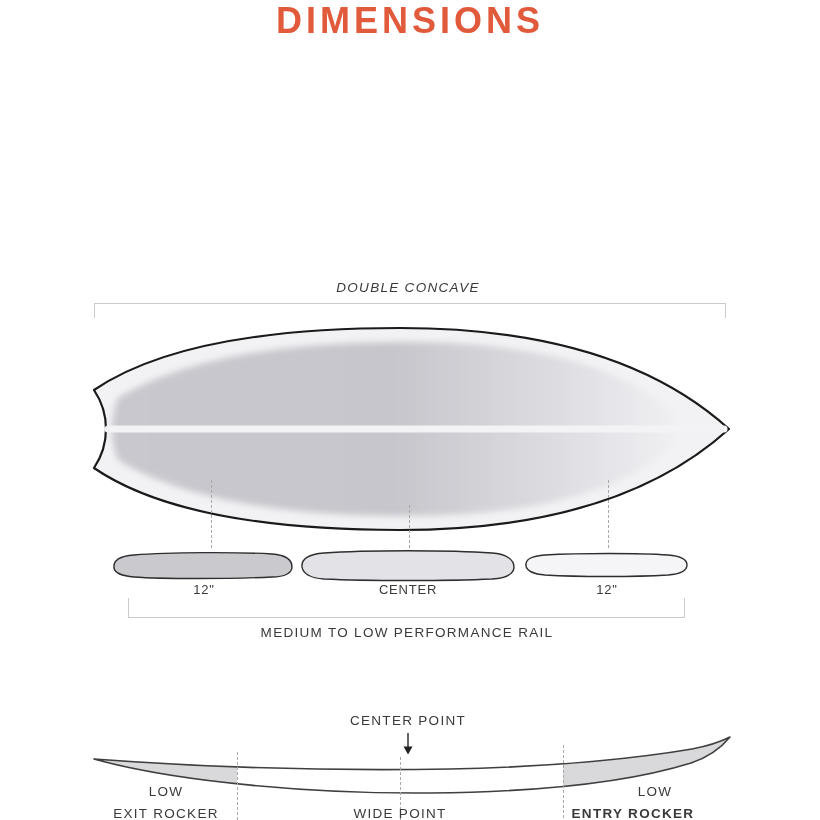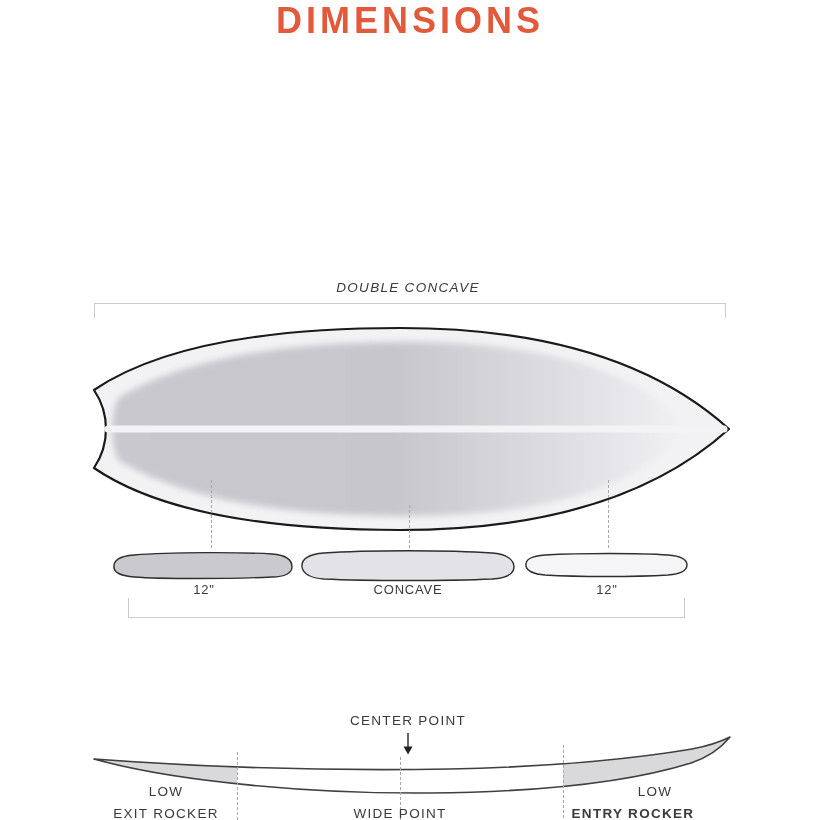--- a/index.html
+++ b/index.html
@@ -110,23 +110,24 @@
   <div class="vdash dash-board-left"></div>
   <div class="vdash dash-board-center"></div>
   <div class="vdash dash-board-right"></div>
   <div class="vdash dash-rocker-left"></div>
   <div class="vdash dash-rocker-center"></div>
   <div class="vdash dash-rocker-right"></div>
 
   <div class="label pos-double-concave">DOUBLE CONCAVE</div>
 
   <div class="label small pos-rail-left">12"</div>
-  <div class="label small pos-rail-center">CONCAVE</div>
+  <div class="label small pos-rail-center">CENTER</div>
   <div class="label small pos-rail-right">12"</div>
 
+  <div class="label pos-perf-rail">MEDIUM TO LOW PERFORMANCE RAIL</div>
 
   <div class="label pos-center-point">CENTER POINT</div>
   <div class="label pos-wide-point">WIDE POINT</div>
 
   <div class="label pos-exit-1">LOW</div>
   <div class="label pos-exit-2">EXIT ROCKER</div>
   <div class="label pos-entry-1">LOW</div>
   <div class="label pos-entry-2">ENTRY ROCKER</div>
 
 </div>

